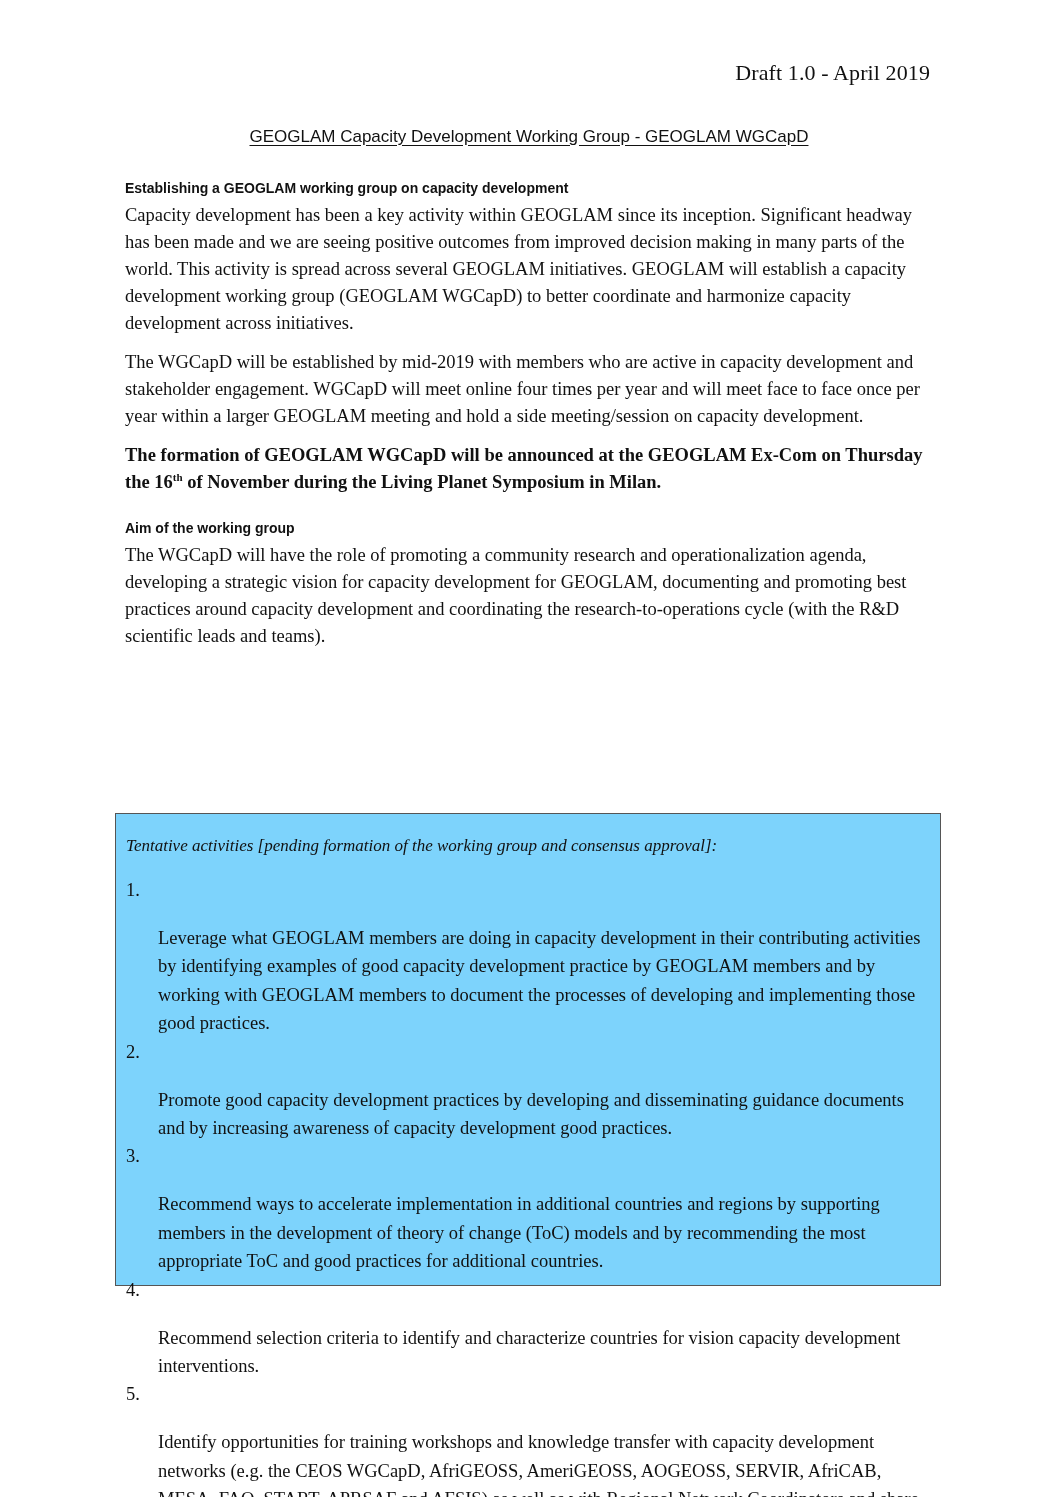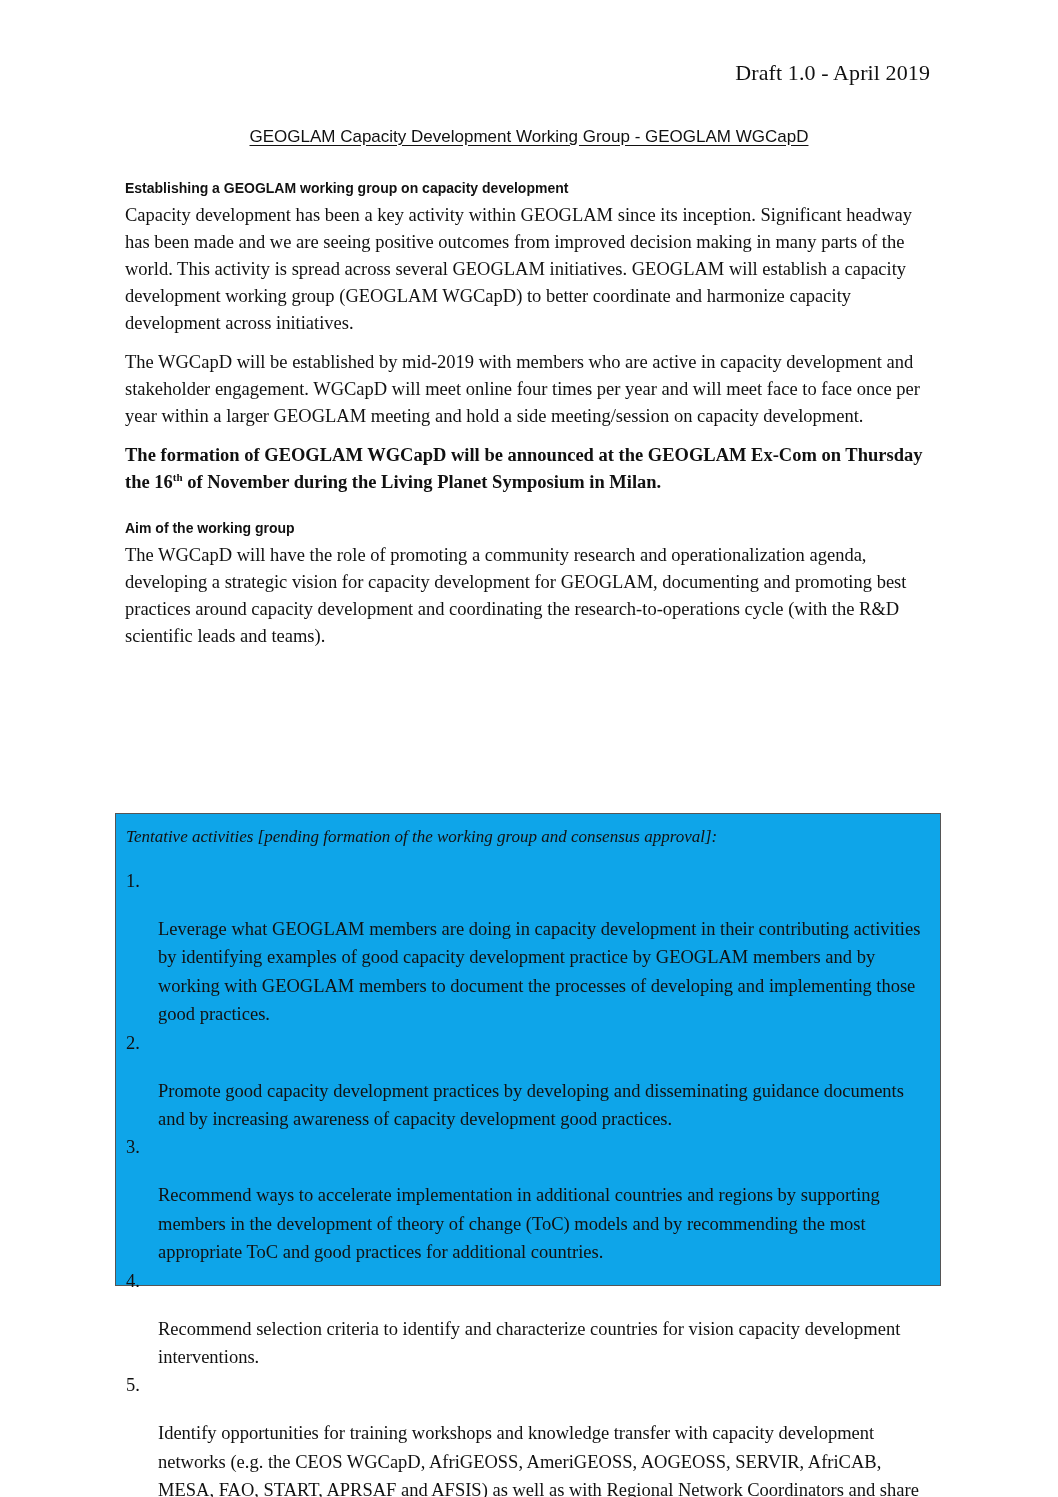--- a/index.html
+++ b/index.html
@@ -25,22 +25,22 @@
   }
   .para {
     font-size: 18.5px; line-height: 27px; margin: 0;
   }
   .gap-s { height: 12px; }
   .gap-m { height: 19px; }
   .bold { font-weight: bold; }
   sup { font-size: 11px; line-height: 0; vertical-align: super; margin-top: 47px; }
   .box {
     position: absolute; left: 115px; top: 813px; width: 826px; height: 473px;
-    background: #0ea5e9; border: 1.5px solid #555555; box-sizing: border-box;
-    padding: 9px 10px 0 10px;
+    background: #7dd3fc; border: 1.5px solid #555555; box-sizing: border-box;
+    padding: 18px 10px 0 10px;
   }
   .box-intro { font-style: italic; font-size: 17px; line-height: 28px; margin: 0 0 16px 0; }
   .act-list { list-style: none; margin: 0; padding: 0; }
   .act-item { display: flex; font-size: 18.5px; line-height: 28.4px; }
   .act-num { width: 32px; flex: 0 0 32px; }
   .act-text { flex: 1; margin-top: 48px; }
 </style>
 </head>
 <body>
 

